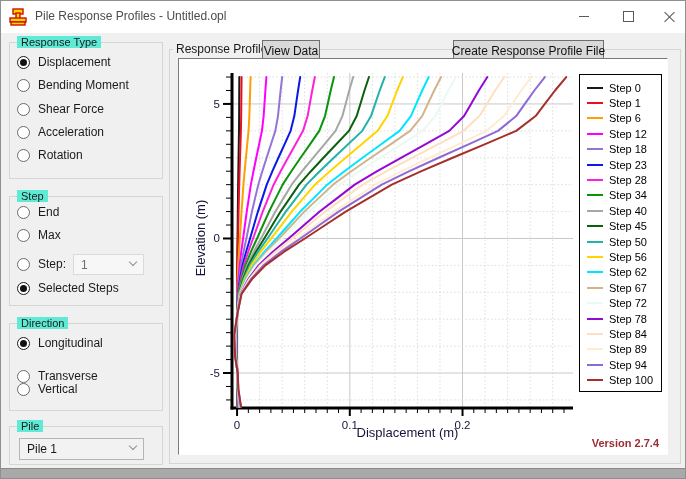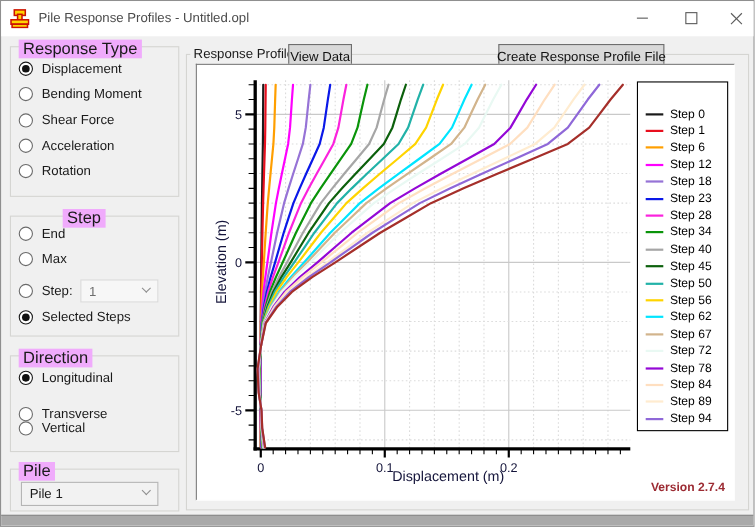--- a/index.html
+++ b/index.html
@@ -10,21 +10,21 @@
   .title-text{position:absolute;left:34px;top:8px;font-size:12px;color:#4c4c4c;white-space:nowrap;}
   .winbtn{position:absolute;top:0;width:45px;height:31px;display:flex;align-items:center;justify-content:center;}
   .min-glyph{display:block;width:10px;height:1px;background:#5a5a5a;}
   .max-glyph{display:block;width:9px;height:9px;border:1px solid #5a5a5a;}
   .close-glyph{position:relative;display:block;width:11px;height:11px;}
   .close-glyph::before,.close-glyph::after{content:"";position:absolute;left:5px;top:-1px;width:1px;height:14px;background:#5a5a5a;}
   .close-glyph::before{transform:rotate(45deg);}
   .close-glyph::after{transform:rotate(-45deg);}
 
   .groupbox{position:absolute;border:1px solid #d5d5d2;background:#f0f0f0;}
-  .gb-label{position:absolute;font-size:15px;color:#1a1a1a;background:#f0abfc;padding:0 4px;white-space:nowrap;}
+  .gb-label{position:absolute;font-size:11px;color:#1a1a1a;background:#5eead4;padding:0 4px;white-space:nowrap;}
 
   .radio-row{position:absolute;left:16px;height:22px;display:flex;align-items:center;gap:8px;}
   .radio{width:13px;height:13px;border-radius:50%;border:1px solid #6b6b6b;background:#ffffff;box-sizing:border-box;position:relative;flex:0 0 auto;}
   .radio.on{border-color:#1a1a1a;}
   .radio.on::after{content:"";position:absolute;left:2px;top:2px;width:7px;height:7px;border-radius:50%;background:#111111;}
   .radio-label{font-size:12px;color:#1a1a1a;white-space:nowrap;}
 
   .combo{position:absolute;box-sizing:border-box;border:1px solid #b5b5b5;background:#f2f2f2;
          font-size:12px;color:#1a1a1a;display:flex;align-items:center;padding-left:7px;}
   .combo .chev{position:absolute;right:6px;top:4px;width:7px;height:7px;}
@@ -37,21 +37,21 @@
   .tbtn.disabled{background:#efefef;border-color:#c3c3c3;color:#9e9e9e;}
 
   .chart-canvas{position:absolute;left:177px;top:57px;width:490px;height:397px;background:#ffffff;box-sizing:border-box;
                 border-top:1px solid #7a7a7a;border-left:1px solid #7a7a7a;border-right:1px solid #fdfdfd;border-bottom:1px solid #fdfdfd;}
   .axis-title{position:absolute;font-size:13px;color:#14143a;text-align:center;}
   .x-title{left:58px;top:366px;width:341px;text-align:center;}
   .y-title{left:-38px;top:171px;width:120px;height:16px;line-height:16px;transform:rotate(-90deg);}
   .version{position:absolute;right:8px;bottom:5px;font-size:11px;font-weight:bold;color:#9c2b33;}
 
   .legend{position:absolute;left:400px;top:15px;width:83px;height:318px;box-sizing:border-box;background:#ffffff;
-          border:1px solid #000000;padding-top:21px;overflow:hidden;}
+          border:1px solid #000000;padding-top:5px;overflow:hidden;}
   .lg-row{height:15.4px;display:flex;align-items:center;}
   .lg-line{width:16px;height:2px;margin-left:7px;flex:0 0 auto;}
   .lg-text{font-size:11px;color:#000000;margin-left:6px;white-space:nowrap;}
 
   .bottom-strip{position:absolute;left:0;bottom:0;width:100%;height:9px;background:#a9a9a9;border-top:1px solid #8a8a8a;}
 </style>
 </head>
 <body>
 
 <div class="window">
@@ -92,21 +92,21 @@
   <div class="radio-row" style="top:120px;">
     <span class="radio"></span>
     <span class="radio-label">Acceleration</span>
   </div>
   <div class="radio-row" style="top:143px;">
     <span class="radio"></span>
     <span class="radio-label">Rotation</span>
   </div>
 
   <div class="groupbox" style="left:8px;top:195px;width:152px;height:108px;"></div>
-  <div class="gb-label" style="left:16px;top:189px;margin-left:40px;">Step</div>
+  <div class="gb-label" style="left:16px;top:189px;">Step</div>
   <div class="radio-row" style="top:200px;">
     <span class="radio"></span>
     <span class="radio-label">End</span>
   </div>
   <div class="radio-row" style="top:223px;">
     <span class="radio"></span>
     <span class="radio-label">Max</span>
   </div>
   <div class="radio-row" style="top:252px;">
     <span class="radio"></span>

